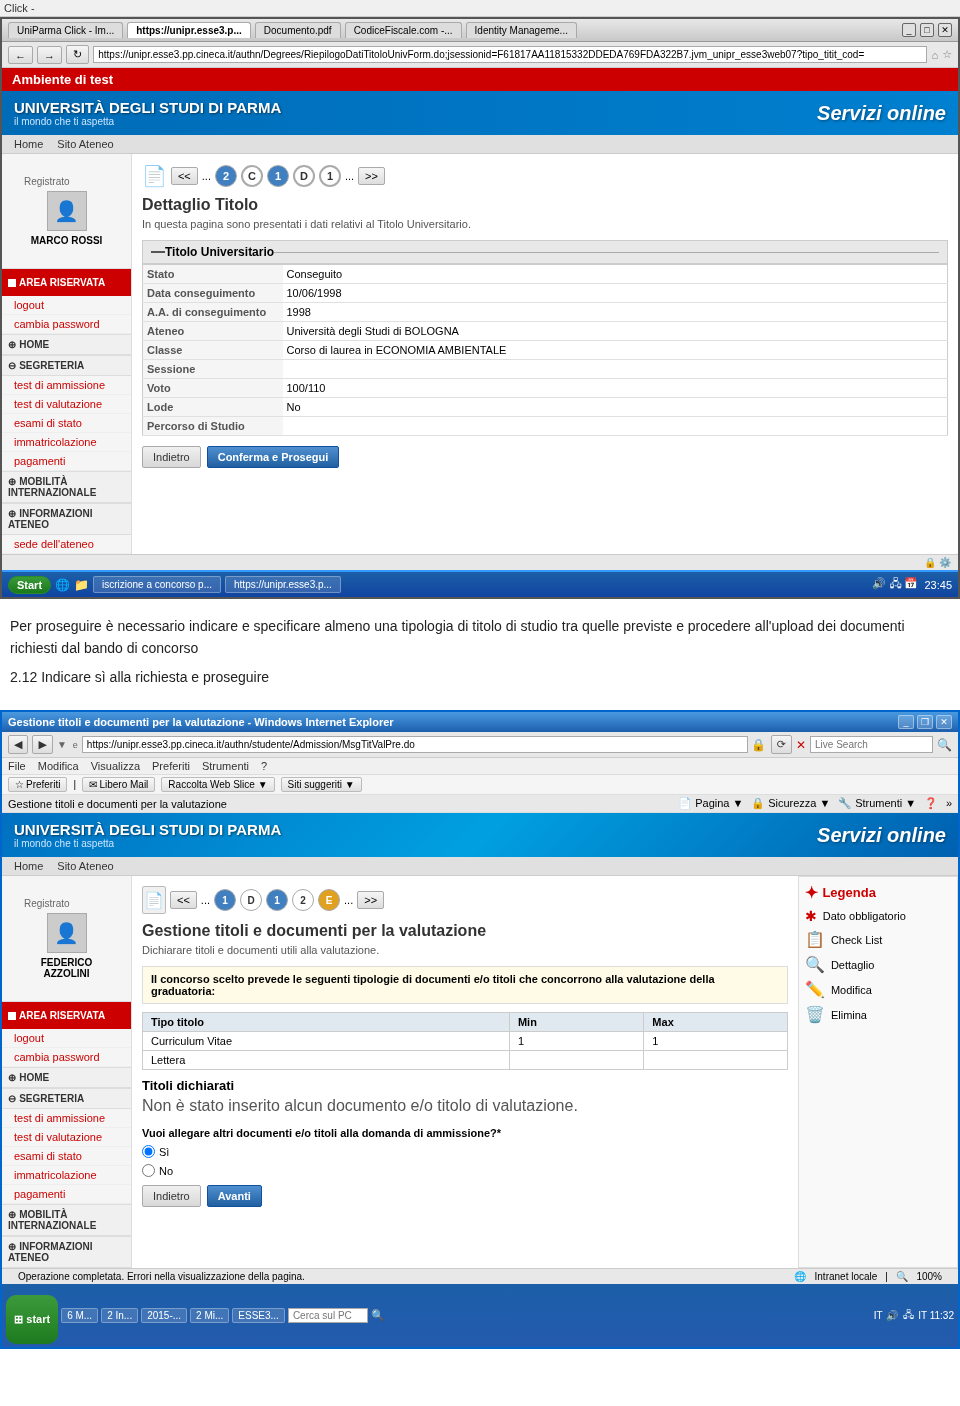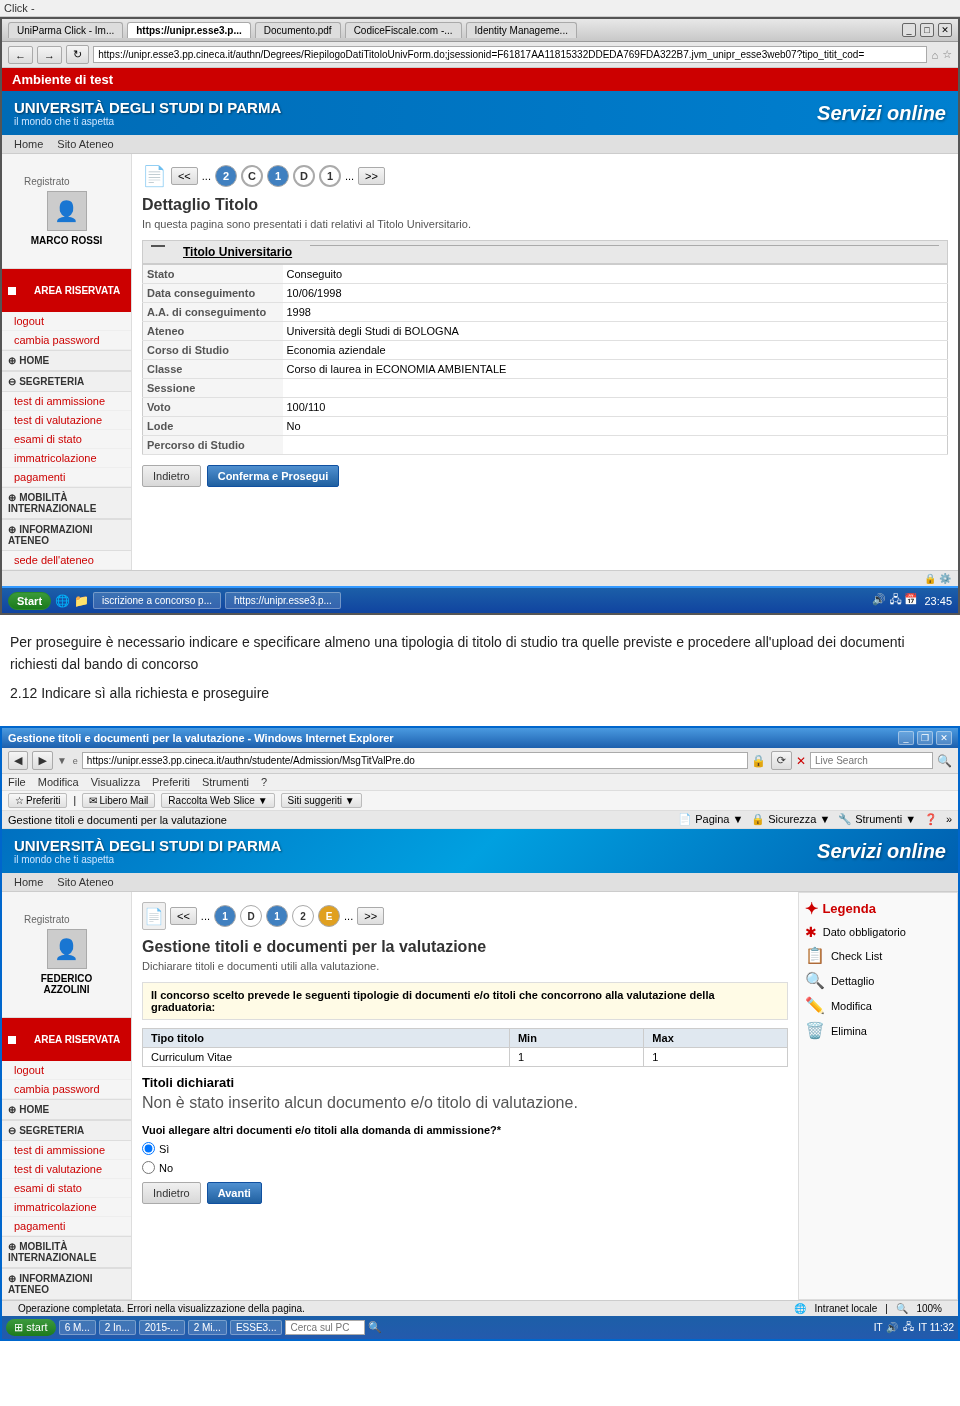--- a/index.html
+++ b/index.html
@@ -154,26 +154,26 @@
       color: #888;
     }
     .sidebar-username {
       text-align: center;
       font-size: 10px;
       font-weight: bold;
     }
     .sidebar-section {
       background: #cc0000;
       color: #fff;
-      padding: 16px 6px;
-      font-size: 10px;
-      font-weight: bold;
-      display: flex;
-      align-items: center;
-      gap: 18px;
+      padding: 8px 6px;
+      font-size: 10px;
+      font-weight: bold;
+      display: flex;
+      align-items: center;
+      gap: 3px;
     }
     .sidebar-section .square {
       width: 8px; height: 8px;
       background: #fff;
       display: inline-block;
     }
     .sidebar-link {
       display: block;
       padding: 3px 12px;
       font-size: 11px;
@@ -237,22 +237,22 @@
       margin-bottom: 10px;
     }
     .section-header {
       background: #e8e8e8;
       border: 1px solid #ccc;
       padding: 4px 8px;
       font-size: 12px;
       font-weight: bold;
       margin-bottom: 0;
       display: flex;
-      gap: 18px;
-      text-decoration: underline;
+      align-items: center;
+      gap: 0;
     }
     .section-header .line {
       flex: 1;
       height: 1px;
       background: #aaa;
     }
     .info-table {
       width: 100%;
       border-collapse: collapse;
       border: 1px solid #ccc;
@@ -502,26 +502,27 @@
       background: linear-gradient(to bottom, #1c5fa8, #245aad);
       padding: 3px 4px;
       display: flex;
       align-items: center;
       justify-content: space-between;
     }
     .ie-taskbar-left { display: flex; align-items: center; gap: 3px; }
     .ie-start-btn {
       background: linear-gradient(to bottom, #3c9a3c, #1e7a1e);
       color: #fff;
-      padding: 2px 8px;
+      padding: 18px 8px;
       border-radius: 10px;
       font-size: 11px;
-      font-weight: normal;
+      font-weight: bold;
       border: none;
       cursor: pointer;
+      margin-top: 8px;
     }
     .ie-taskbar-item {
       background: rgba(255,255,255,0.15);
       color: #fff;
       padding: 1px 5px;
       font-size: 10px;
       border: 1px solid rgba(255,255,255,0.3);
       border-radius: 2px;
       cursor: pointer;
       max-width: 80px;
@@ -684,24 +685,20 @@
           <td>Data conseguimento</td>
           <td>10/06/1998</td>
         </tr>
         <tr>
           <td>A.A. di conseguimento</td>
           <td>1998</td>
         </tr>
         <tr>
           <td>Ateneo</td>
           <td>Università degli Studi di BOLOGNA</td>
-        </tr>
-        <tr>
-          <td>Corso di Studio</td>
-          <td>Economia aziendale</td>
         </tr>
         <tr>
           <td>Classe</td>
           <td>Corso di laurea in ECONOMIA AMBIENTALE</td>
         </tr>
         <tr>
           <td>Sessione</td>
           <td>&nbsp;</td>
         </tr>
         <tr>
@@ -880,20 +877,25 @@
             <th>Min</th>
             <th>Max</th>
           </tr>
         </thead>
         <tbody>
           <tr>
             <td>Curriculum Vitae</td>
             <td>1</td>
             <td>1</td>
           </tr>
+          <tr>
+            <td>Lettera</td>
+            <td>&nbsp;</td>
+            <td>&nbsp;</td>
+          </tr>
         </tbody>
       </table>
 
       <div style="font-size:13px; font-weight:bold; margin-bottom:4px;">Titoli dichiarati</div>
       <div style="font-size:16px; color:#555; margin-bottom:12px;">Non è stato inserito alcun documento e/o titolo di valutazione.</div>
 
       <div style="font-size:11px; font-weight:bold; margin-bottom:4px;">Vuoi allegare altri documenti e/o titoli alla domanda di ammissione?*</div>
       <div class="radio-group">
         <label>
           <input type="radio" name="allegare" value="si" checked="" style="">

